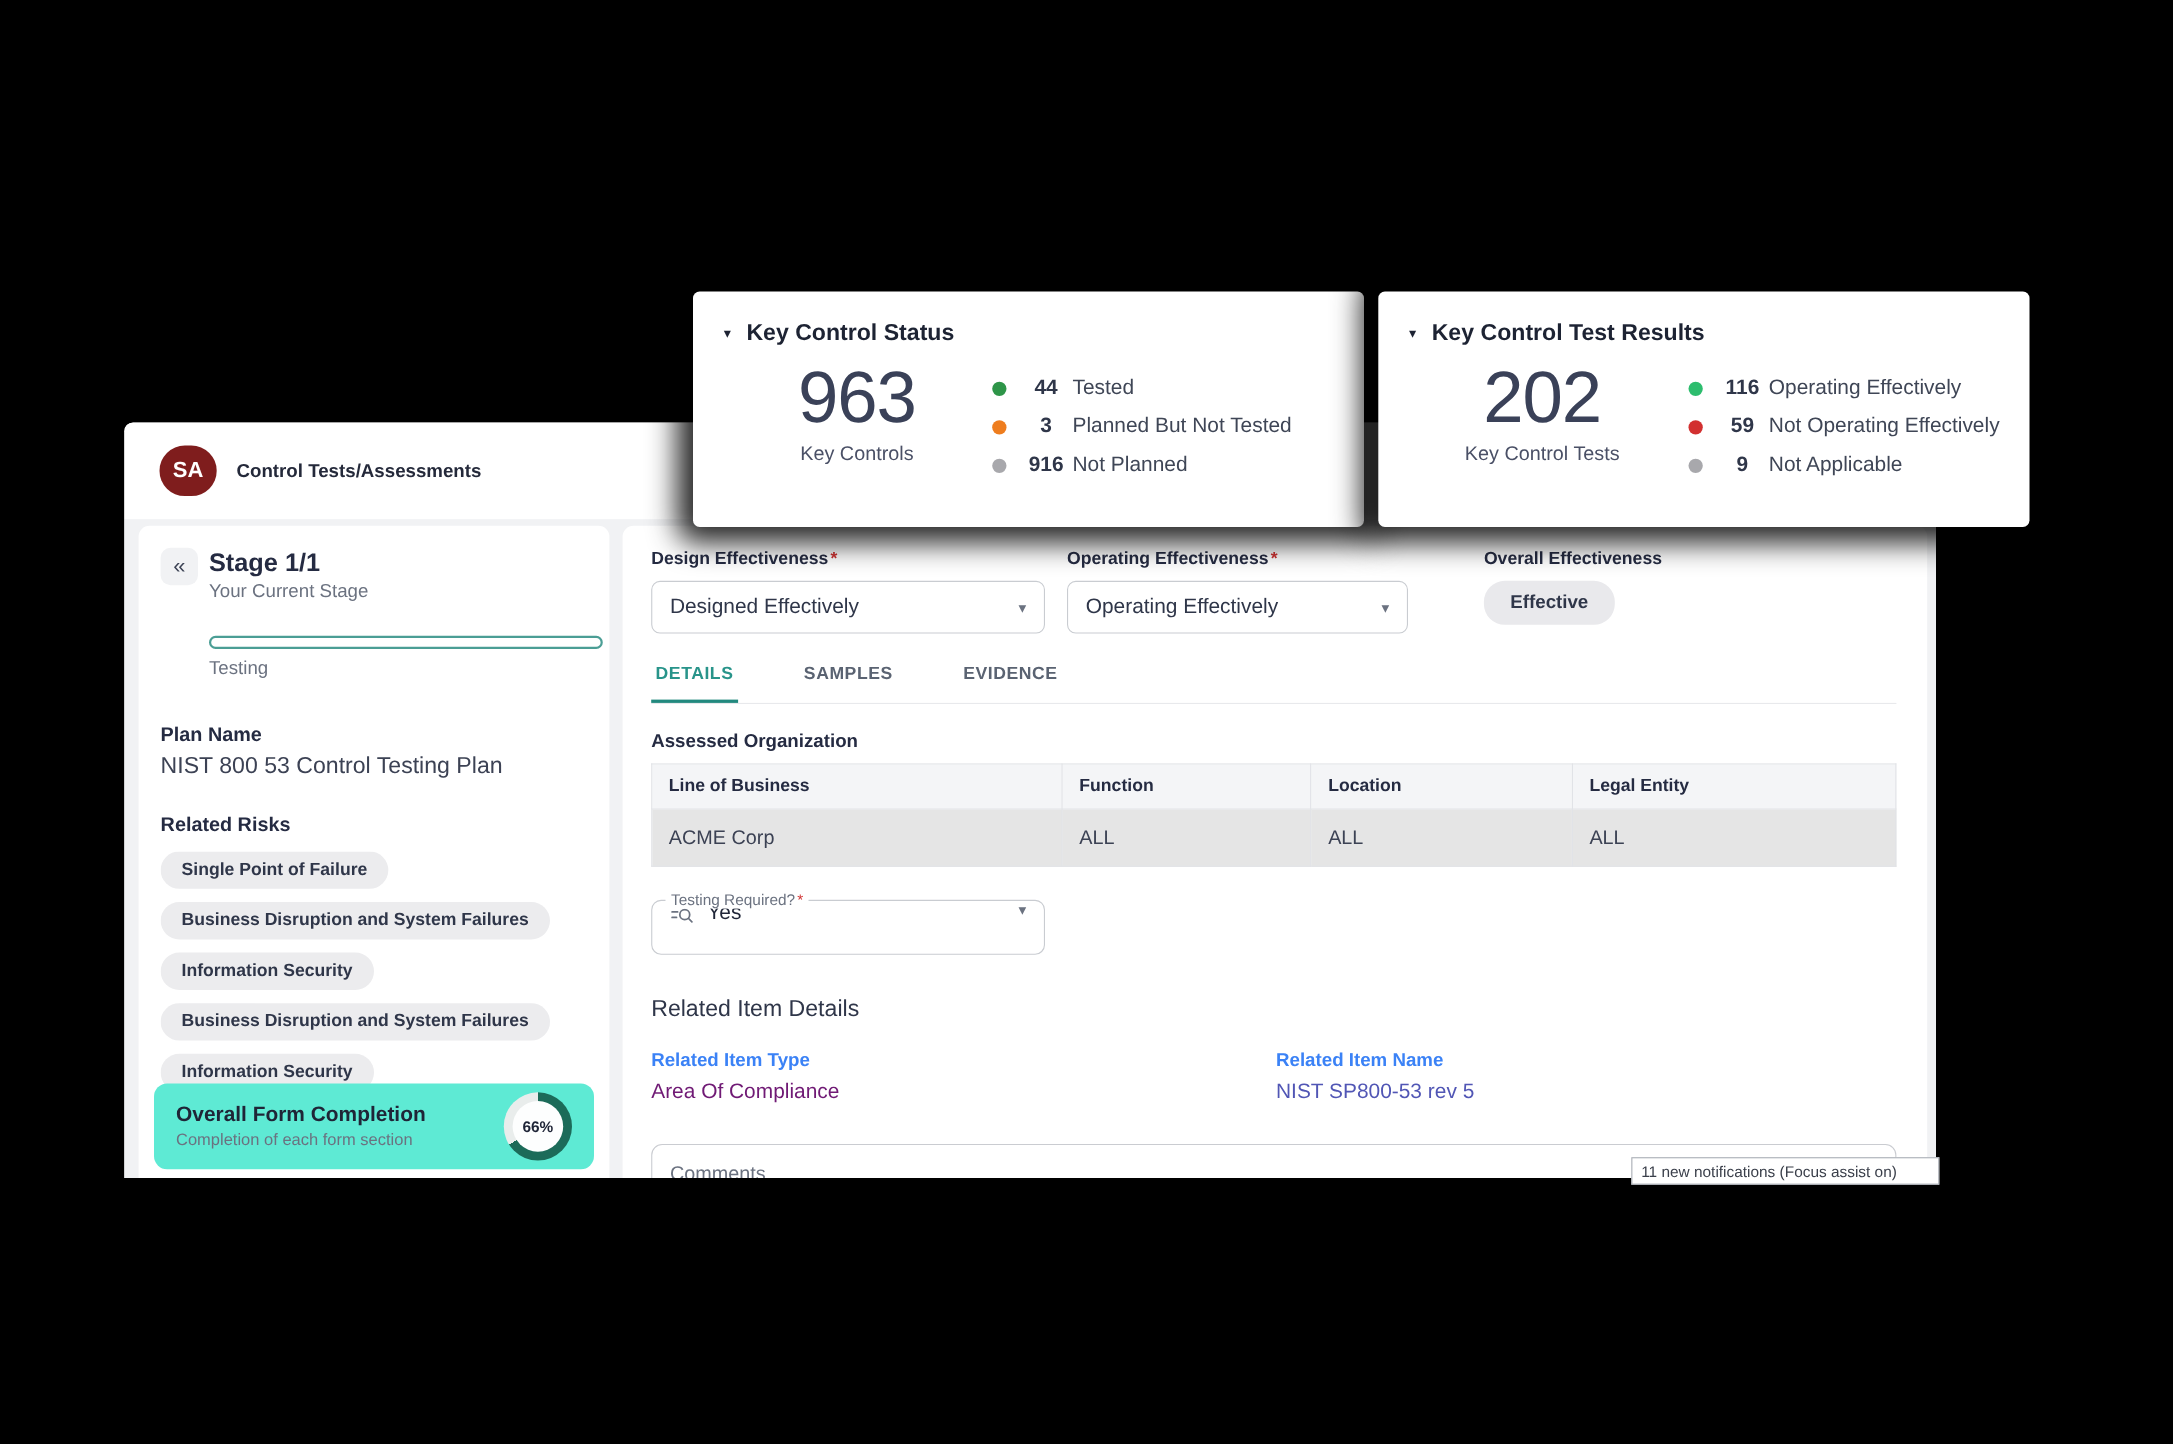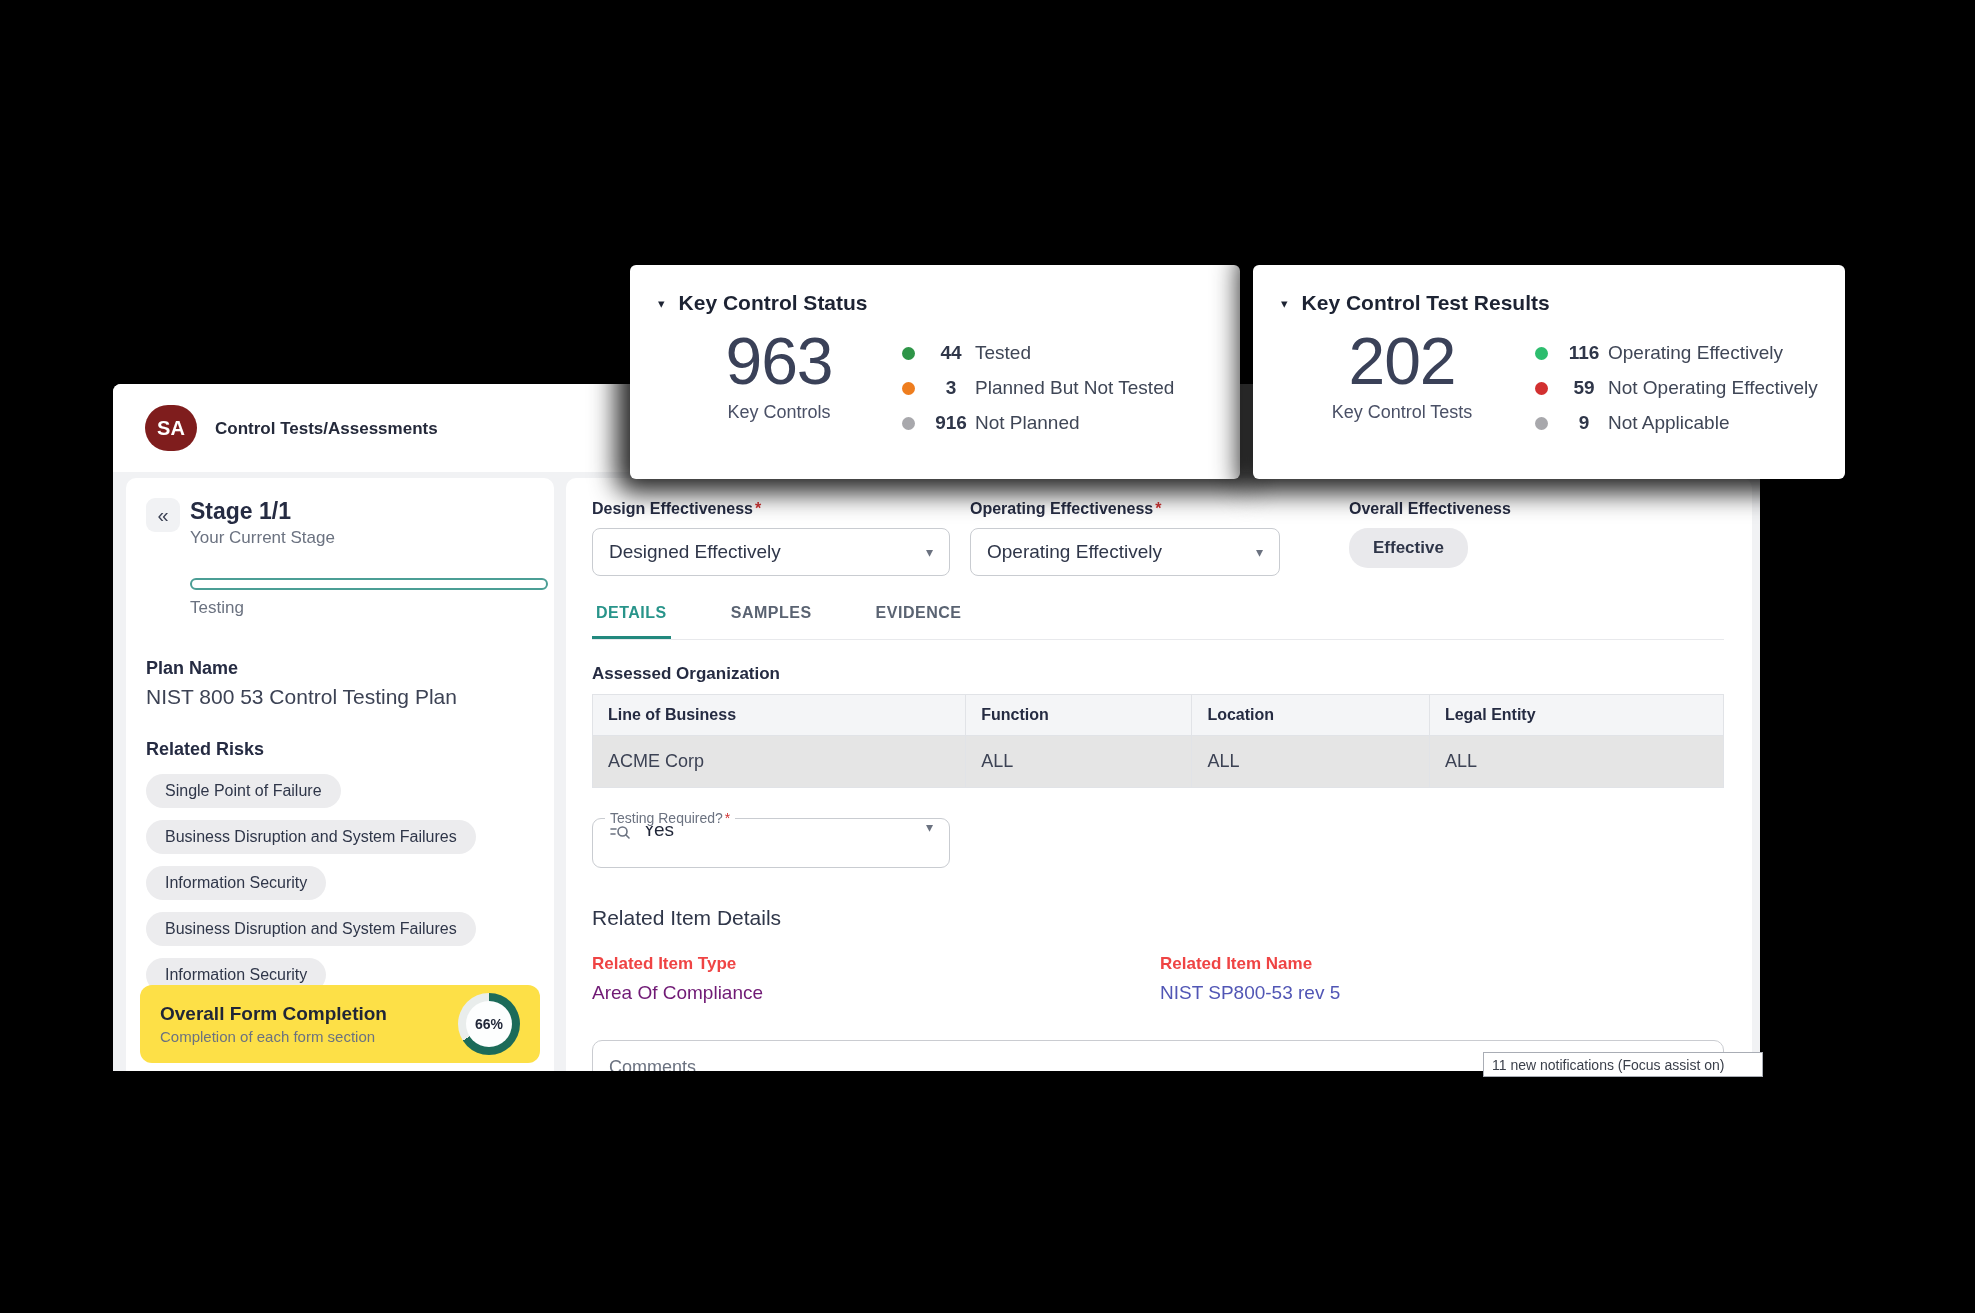--- a/index.html
+++ b/index.html
@@ -26,22 +26,22 @@
   .stage-title { font-size:23px; font-weight:bold; color:#252b42; line-height:1.15; }
   .stage-sub { font-size:17px; color:#6b7280; margin-top:4px; }
   .progress-pill { margin:30px 0 0 44px; width:358px; height:12px; border:2px solid #4b9e95; border-radius:8px; background:#fff; }
   .stage-name { margin:8px 0 0 44px; font-size:17px; color:#6b7280; }
   .side-label { font-size:18px; font-weight:bold; color:#252b42; }
   .plan-label { margin-top:40px; }
   .plan-value { margin-top:6px; font-size:21px; color:#3c4254; }
   .risks-label { margin-top:30px; }
   .pills { margin-top:14px; height:212px; overflow:hidden; }
   .pill { width:fit-content; max-width:100%; background:#ececee; border-radius:18px; padding:8px 19px;
-          font-size:16px; font-weight:normal; color:#2f3649; margin-bottom:12px; white-space:nowrap; }
-  .completion-card { position:absolute; left:14px; right:14px; bottom:8px; height:78px; background:#fde047;
+          font-size:16px; font-weight:bold; color:#2f3649; margin-bottom:12px; white-space:nowrap; }
+  .completion-card { position:absolute; left:14px; right:14px; bottom:8px; height:78px; background:#5eead4;
                      border-radius:12px; display:flex; align-items:center; padding:0 20px; }
   .completion-texts { flex:1; }
   .completion-title { font-size:19px; font-weight:bold; color:#1f2537; }
   .completion-sub { font-size:15px; color:#6b7280; margin-top:3px; }
   .ring { width:62px; height:62px; border-radius:50%; position:relative; flex:0 0 62px; }
   .ring-inner { position:absolute; left:8px; top:8px; width:46px; height:46px; border-radius:50%; background:#fdfefe;
                 display:flex; align-items:center; justify-content:center; font-size:14px; font-weight:bold; color:#1f2537; }
 
   
   .main-panel { position:absolute; left:453px; top:94px; right:8px; bottom:0;
@@ -71,21 +71,21 @@
 
   .fieldset { position:relative; margin-top:30px; width:358px; height:50px; border:1px solid #c9ccd1;
               border-radius:9px; display:flex; align-items:flex-start; padding:0 16px; cursor:pointer; }
   .fieldset-label { position:absolute; top:-9px; left:12px; background:#fff; padding:0 5px; font-size:14px; color:#6b7280; }
   .fieldset-value { font-size:19px; color:#1f2537; margin-left:12px; }
   .list-search-icon { width:22px; height:22px; flex:0 0 22px; }
 
   .related-title { margin-top:38px; font-size:21px; color:#2f3649; }
   .related-row { margin-top:24px; display:flex; }
   .related-col1 { width:568px; }
-  .rel-label { font-size:17px; font-weight:bold; color:#ef4444; }
+  .rel-label { font-size:17px; font-weight:bold; color:#3b82f6; }
   .rel-value { margin-top:8px; font-size:19px; color:#701a75; }
   .rel-link { margin-top:8px; font-size:19px; color:#5156b5; cursor:pointer; }
   .comments { margin-top:36px; height:90px; border:1px solid #caccd1; border-radius:10px; padding:16px;
               font-size:18px; color:#6b7280; }
 
   
   .fcard { position:absolute; background:#fff; border-radius:6px; z-index:5;
            box-shadow:0 0 26px 14px rgba(0,0,0,0.85); }
   .fcard.status { left:630px; top:265px; width:610px; height:214px; }
   .fcard.results { left:1253px; top:265px; width:592px; height:214px; }

